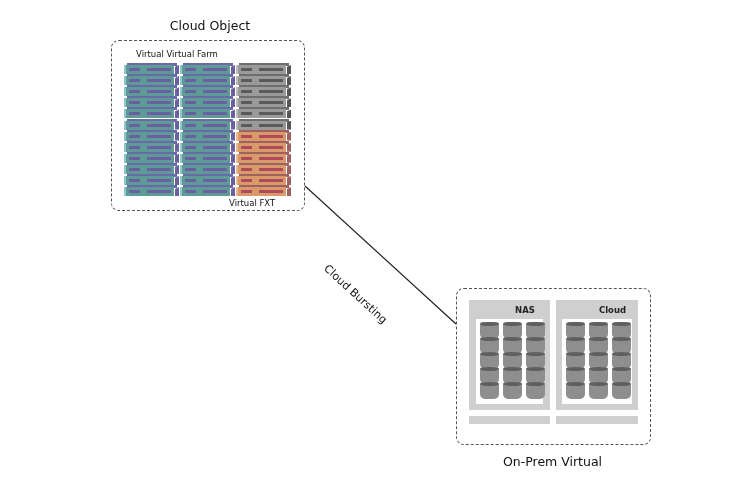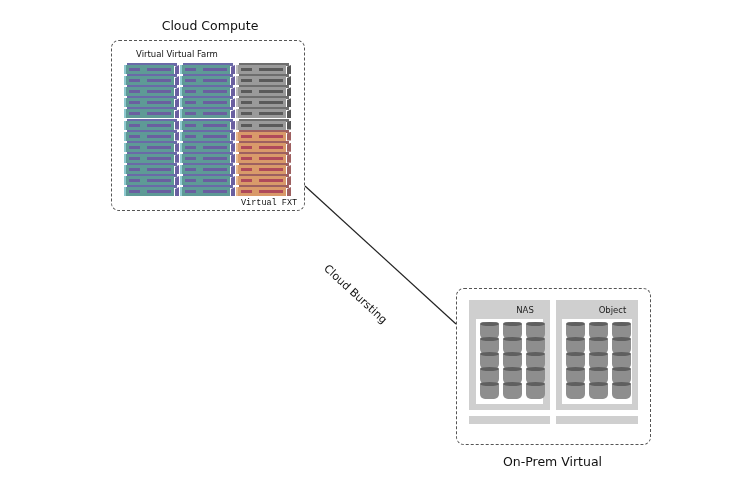--- a/index.html
+++ b/index.html
@@ -9,31 +9,31 @@
   .small{font-size:8.5px;color:#111;white-space:nowrap;}
   .dash{border:1.3px dashed #555;border-radius:8px;box-sizing:border-box;}
   .col{position:absolute;}
   .unit{position:absolute;left:0;width:56px;height:11px;}
   .unit .face{position:absolute;left:0;top:2px;width:50px;height:9px;}
   .unit .top{position:absolute;left:3px;top:0;width:50px;height:3px;}
   .unit .side{position:absolute;right:1px;top:2px;width:4px;height:9px;clip-path:polygon(0 20%,100% 0,100% 100%,0 100%);}
   .unit .s1{position:absolute;left:5px;top:5px;width:11px;height:3px;}
   .unit .s2{position:absolute;left:23px;top:5px;width:24px;height:3px;}
   .panel{position:absolute;background:#cfcfcf;}
-  .panel-label{position:absolute;top:5px;left:0;right:0;text-align:center;font-size:8.5px;font-weight:normal;color:#222;margin-left:31px;}
+  .panel-label{position:absolute;top:5px;left:0;right:0;text-align:center;font-size:8.5px;font-weight:bold;color:#222;margin-left:31px;}
   .well{position:absolute;background:#fff;}
   .footer-bar{position:absolute;background:#cfcfcf;}
   .cyl{position:absolute;width:19px;}
   .disk{position:absolute;left:0;width:19px;height:17px;background:#8e8e8e;border-radius:3px 3px 5px 5px;}
   .disk .cap{position:absolute;left:0;top:0;width:19px;height:4px;background:#5f5f5f;border-radius:50%;}
 </style>
 </head>
 <body>
 
-<div class="abs title" style="left:150px;top:18px;width:120px;">Cloud Compute</div>
+<div class="abs title" style="left:150px;top:18px;width:120px;">Cloud Object</div>
 <div class="abs dash" style="left:111px;top:40px;width:194px;height:171px;"></div>
 <div class="abs small" style="left:136px;top:49px;">Virtual Virtual Farm</div>
 
 <div class="col" id="stack1" style="left:124px;top:63px;">
     <div class="unit" style="top: 0px;">
       <div class="top" style="background:#6a6aa8"></div>
     <div class="face" style="background:#5e9a96;border-left:2px solid #8fc9cf;box-sizing:border-box"></div>
     <div class="side" style="background:#6a5fa0"></div>
     <div class="s1" style="background:#6a5fa0"></div>
     <div class="s2" style="background:#6a5fa0"></div>
@@ -282,21 +282,21 @@
     </div>
     <div class="unit" style="top: 122.1px;">
       <div class="top" style="background:#9e6060"></div>
     <div class="face" style="background:#d99a6a;border-left:2px solid #e8b890;box-sizing:border-box"></div>
     <div class="side" style="background:#9e6060"></div>
     <div class="s1" style="background:#b04a5a"></div>
     <div class="s2" style="background:#b04a5a"></div>
     </div>
   </div>
 
-<div class="abs small" style="left:241px;top:198px;font-family:Liberation Mono, monospace;">Virtual FXT</div>
+<div class="abs small" style="left:229px;top:198px;">Virtual FXT</div>
 
 <svg class="abs" style="left:0;top:0;" width="755" height="485">
   <line x1="305" y1="186" x2="456" y2="324" stroke="#222" stroke-width="1.2"></line>
 </svg>
 <div class="abs" style="left:330px;top:262px;font-size:11px;color:#111;white-space:nowrap;transform:rotate(42.5deg);transform-origin:left top;">Cloud Bursting</div>
 
 <div class="abs dash" style="left:456px;top:288px;width:195px;height:157px;"></div>
 
 <div class="panel" style="left:469px;top:300px;width:81px;height:110px;">
   <div class="panel-label">NAS</div>
@@ -350,21 +350,21 @@
         </div>
         <div class="disk" style="top: 60px;">
           <div class="cap"></div>
         </div>
       </div>
     </div>
 </div>
 <div class="footer-bar" style="left:469px;top:416px;width:81px;height:8px;"></div>
 
 <div class="panel" style="left:556px;top:300px;width:82px;height:110px;">
-  <div class="panel-label">Object</div>
+  <div class="panel-label">Cloud</div>
   <div class="well" id="well1" style="left:6px;top:19px;width:70px;height:85px;">
       <div class="cyl" style="left: 4px; top: 3px;">
         <div class="disk" style="top: 0px;">
           <div class="cap"></div>
         </div>
         <div class="disk" style="top: 15px;">
           <div class="cap"></div>
         </div>
         <div class="disk" style="top: 30px;">
           <div class="cap"></div>

